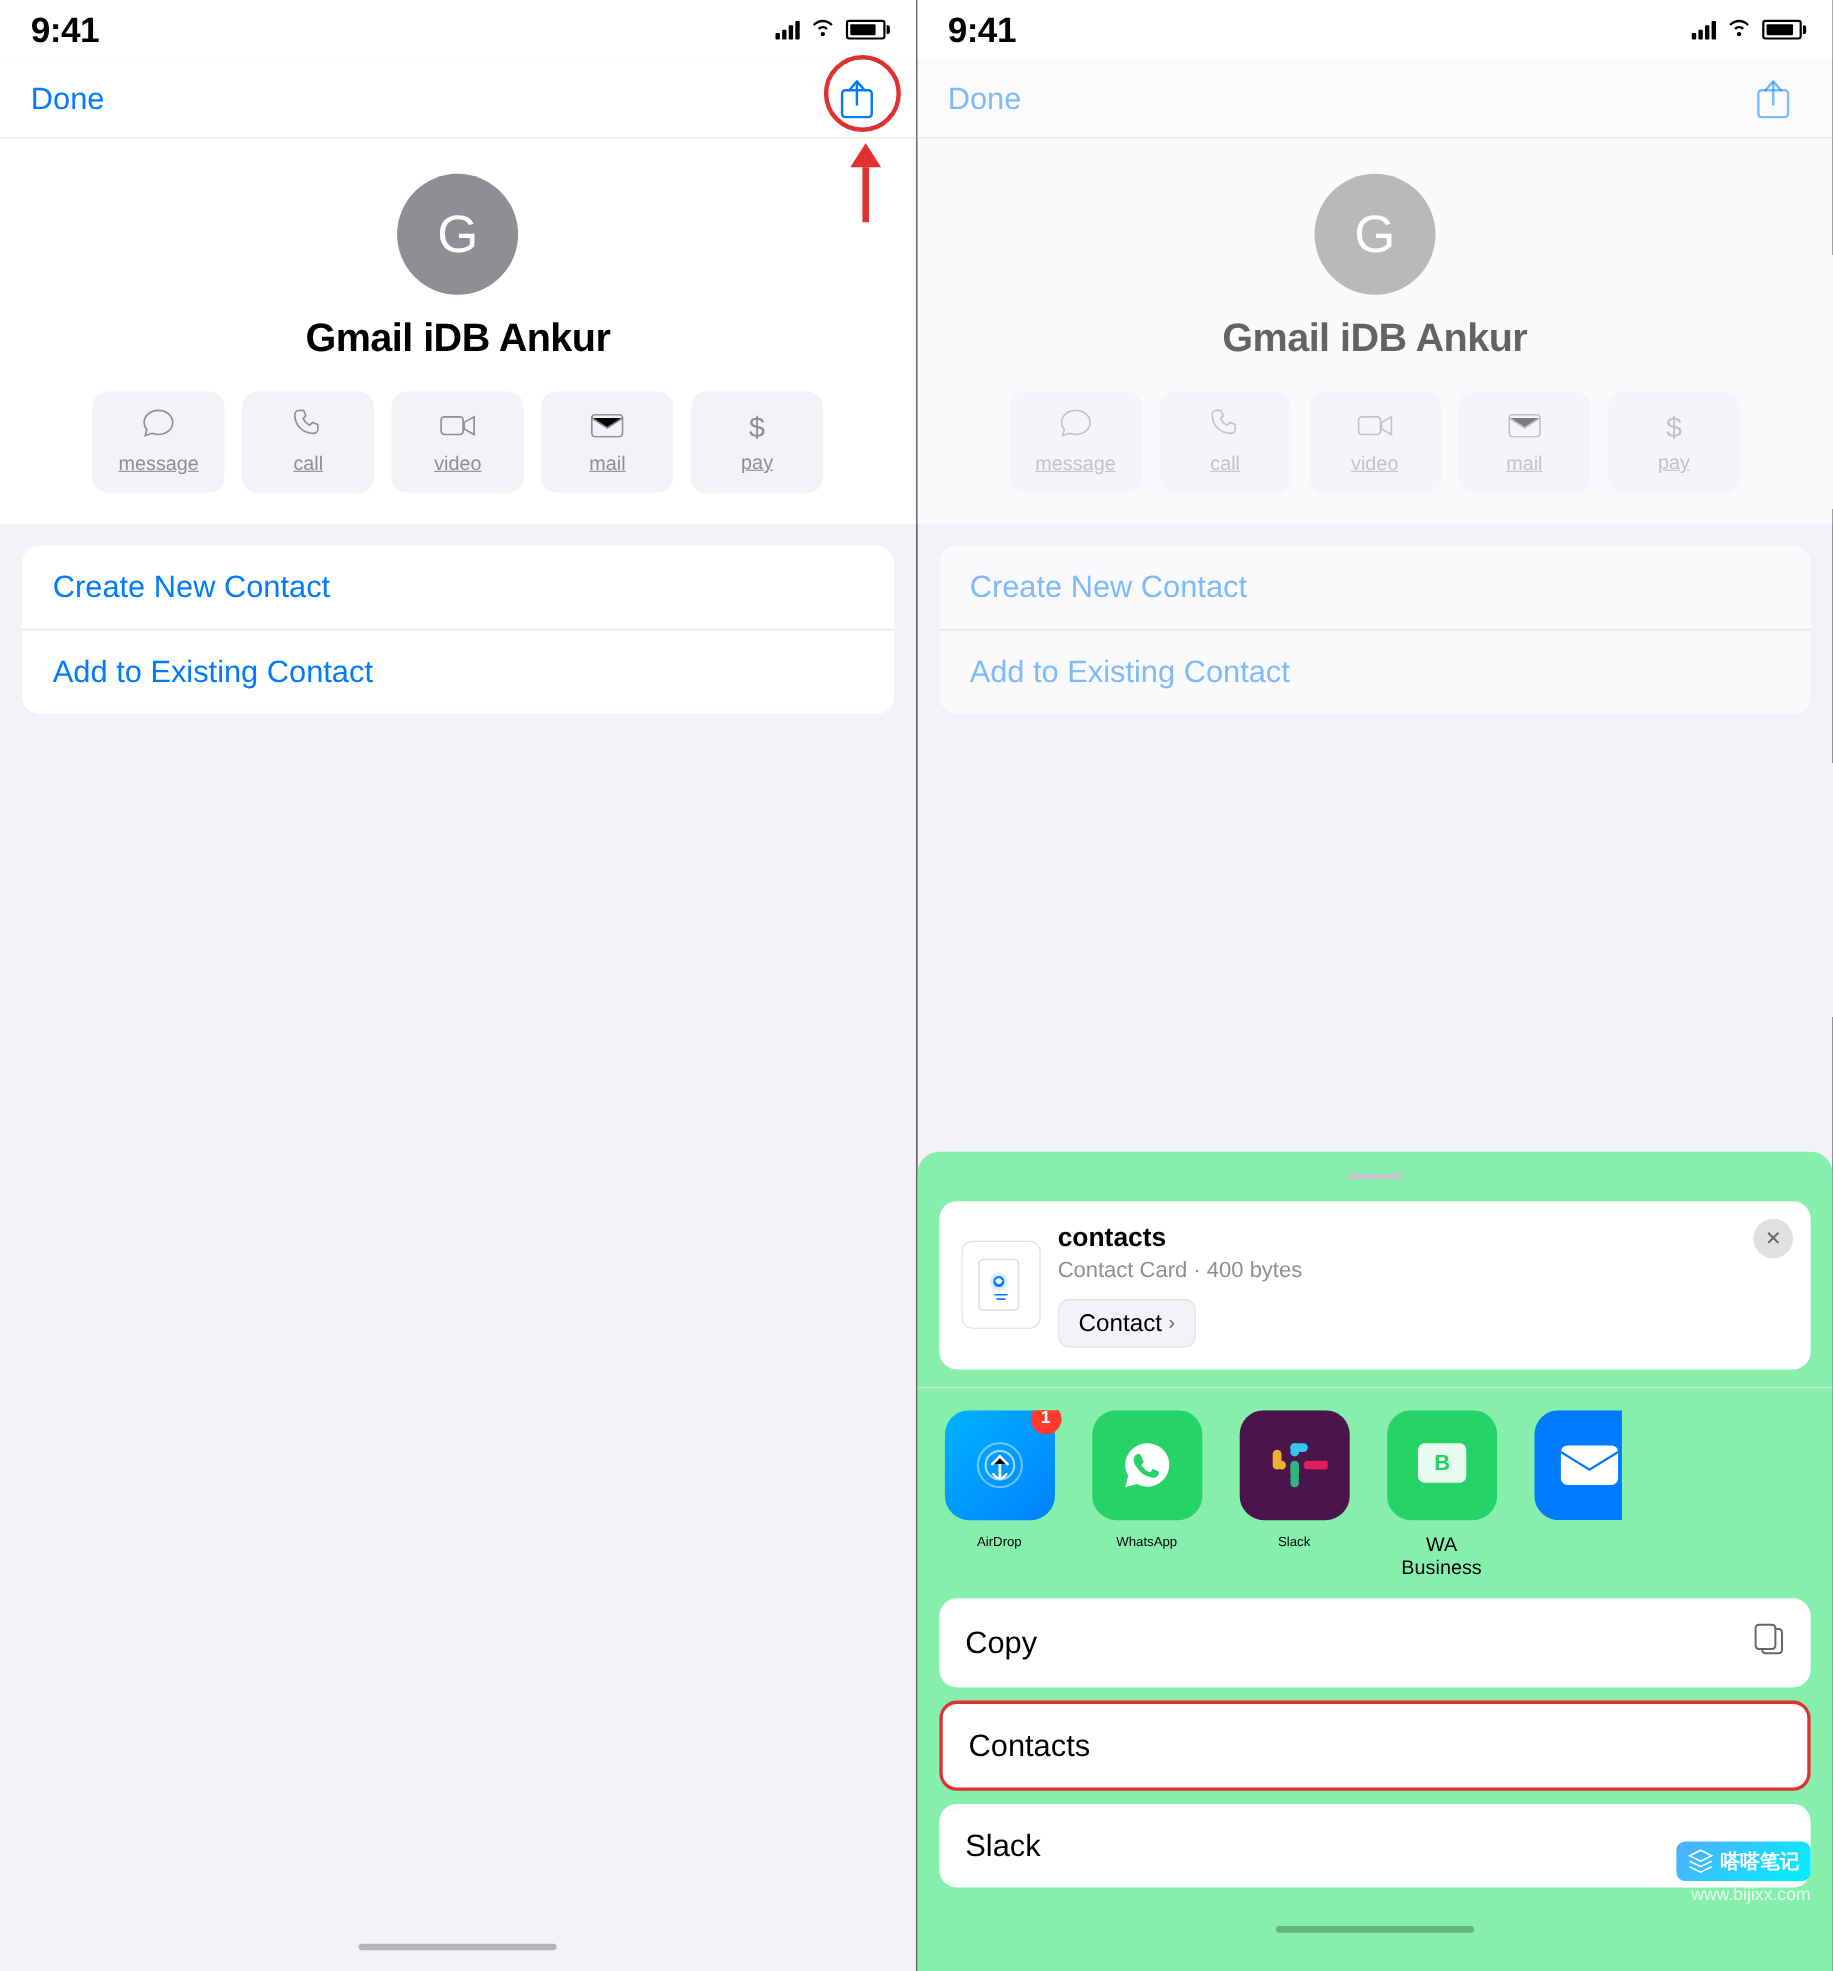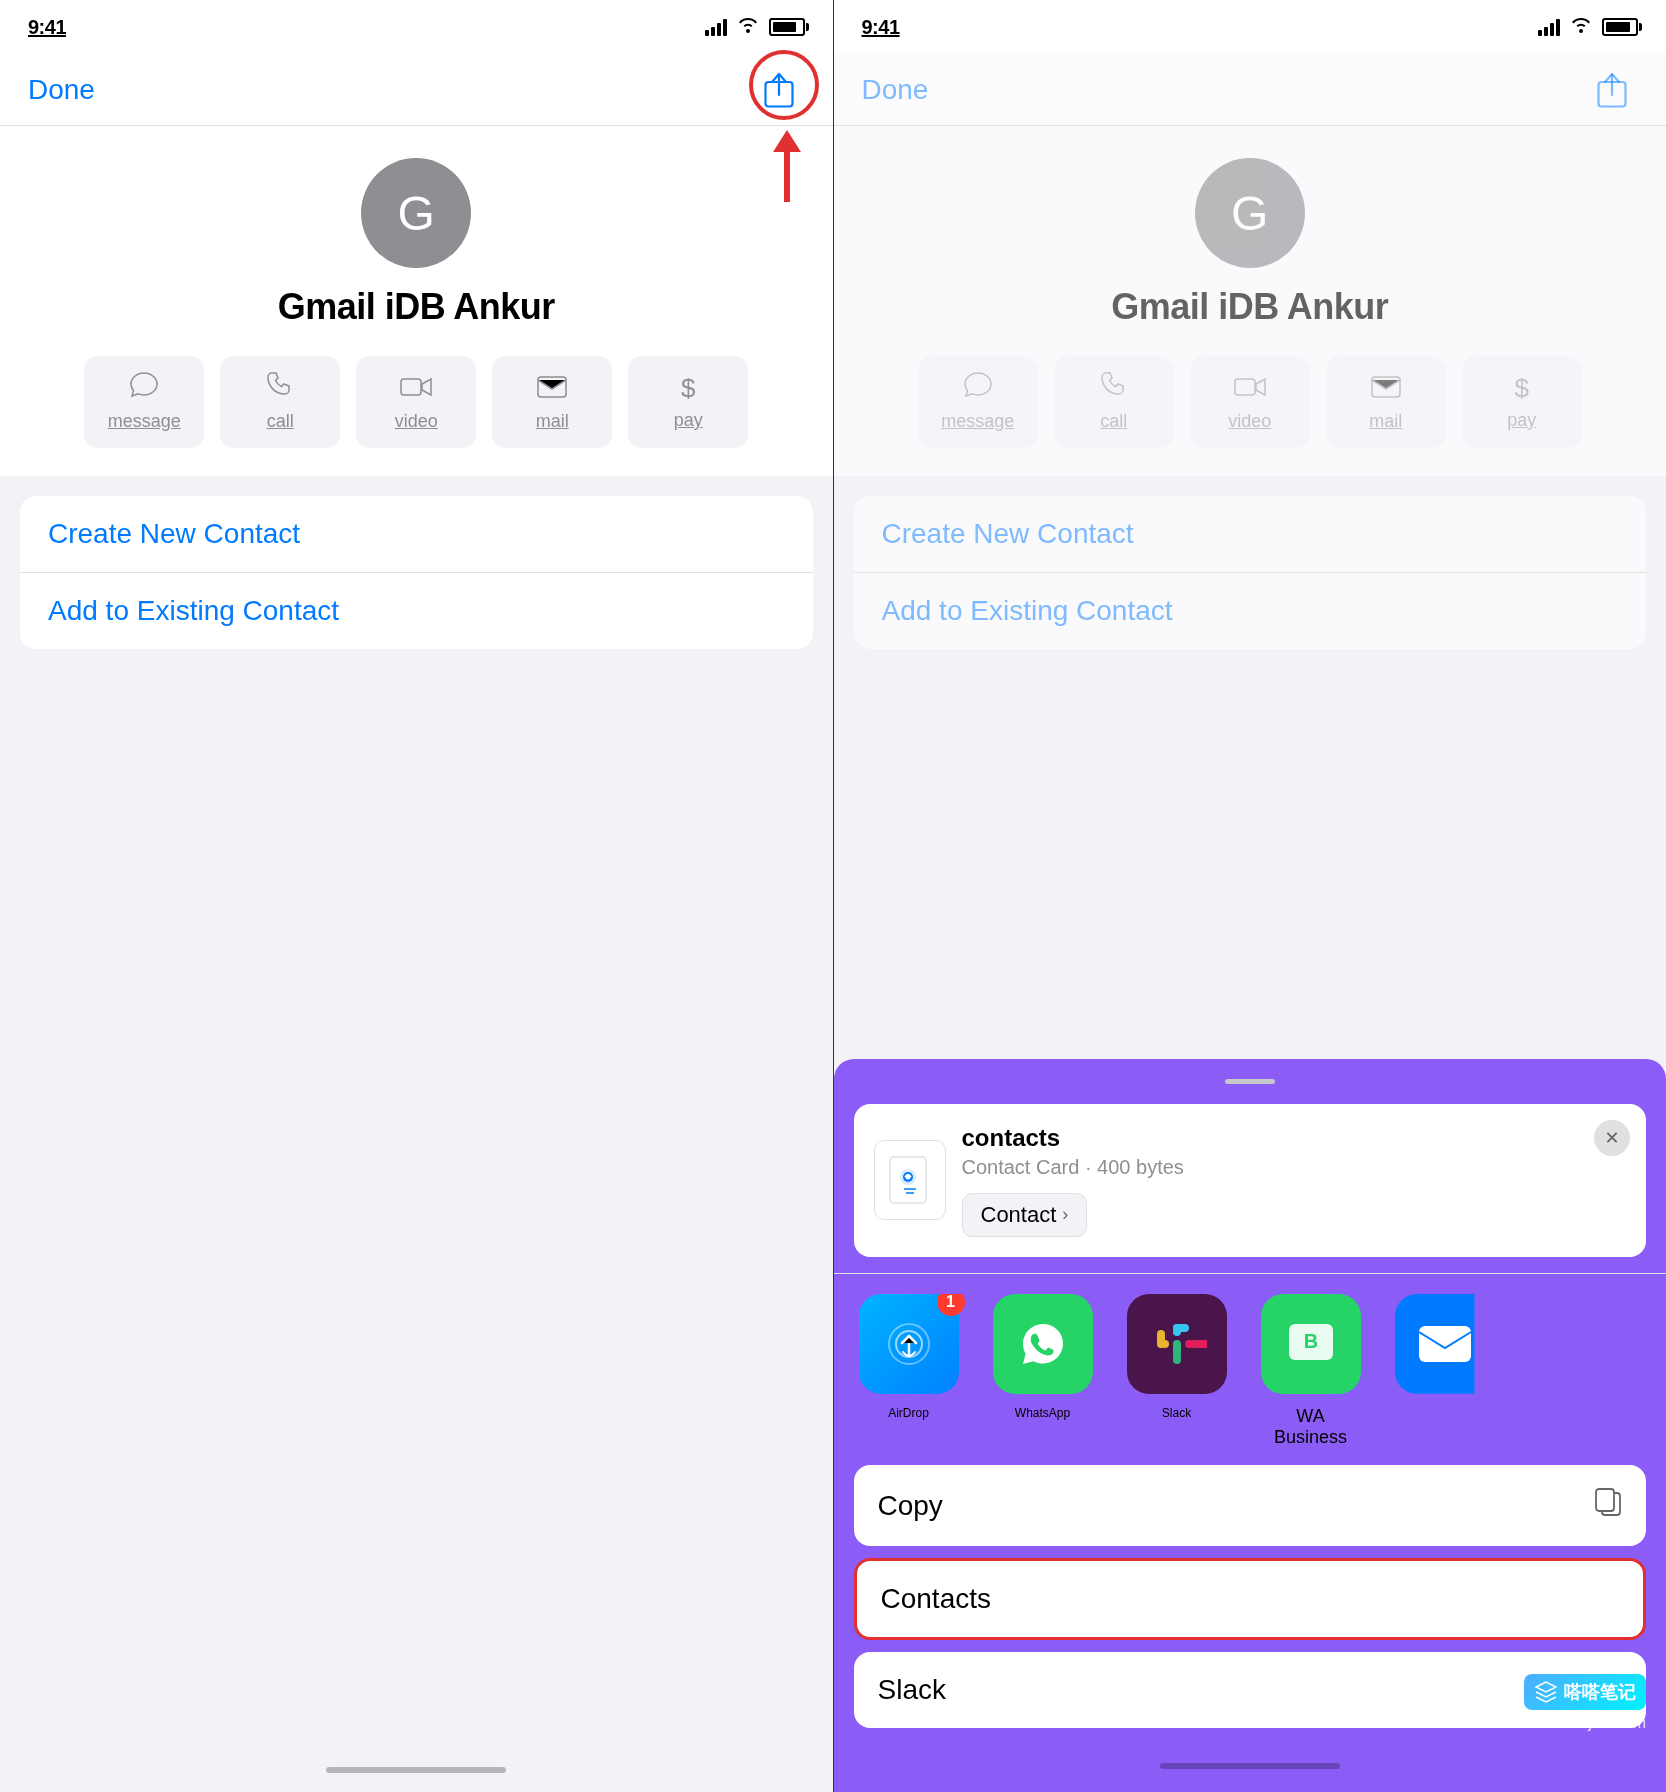--- a/index.html
+++ b/index.html
@@ -27,25 +27,24 @@
     .status-bar {
       background: #fff;
       height: 54px;
       display: flex;
       align-items: center;
       justify-content: space-between;
       padding: 0 28px;
       flex-shrink: 0;
     }
     .status-time {
-      font-size: 20px;
+      font-size: 32px;
       font-weight: 600;
       color: #000;
       letter-spacing: -0.5px;
-      text-decoration: underline;
     }
     .status-icons {
       display: flex;
       align-items: center;
       gap: 10px;
     }
     .signal-bars {
       display: flex;
       align-items: flex-end;
       gap: 2px;
@@ -218,24 +217,24 @@
     .phone-right {
       position: relative;
     }
 
     
     .share-sheet {
       position: absolute;
       bottom: 0;
       left: 0;
       right: 0;
-      background: #8b5cf6;
+      background: #86efac;
       border-radius: 20px 20px 0 0;
       z-index: 10;
-      padding: 20px 0 4px;
+      padding: 20px 0 16px;
     }
     .share-sheet-handle {
       width: 50px;
       height: 5px;
       background: #c7c7cc;
       border-radius: 3px;
       margin: 0 auto 20px;
     }
 
     

